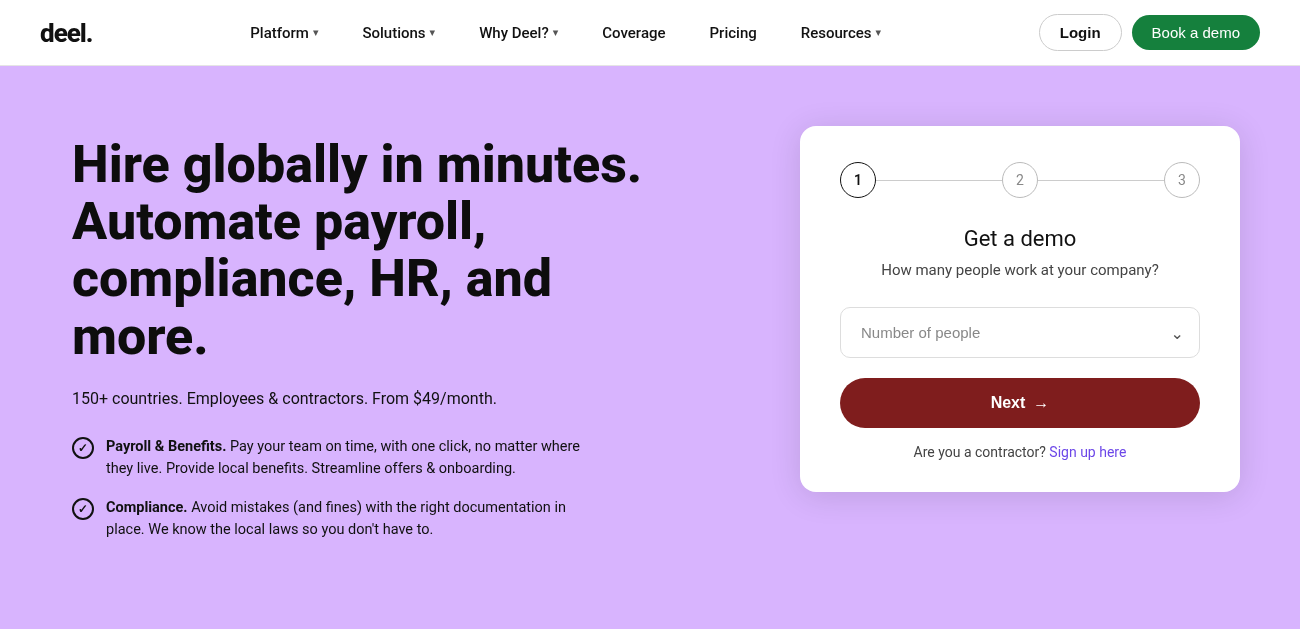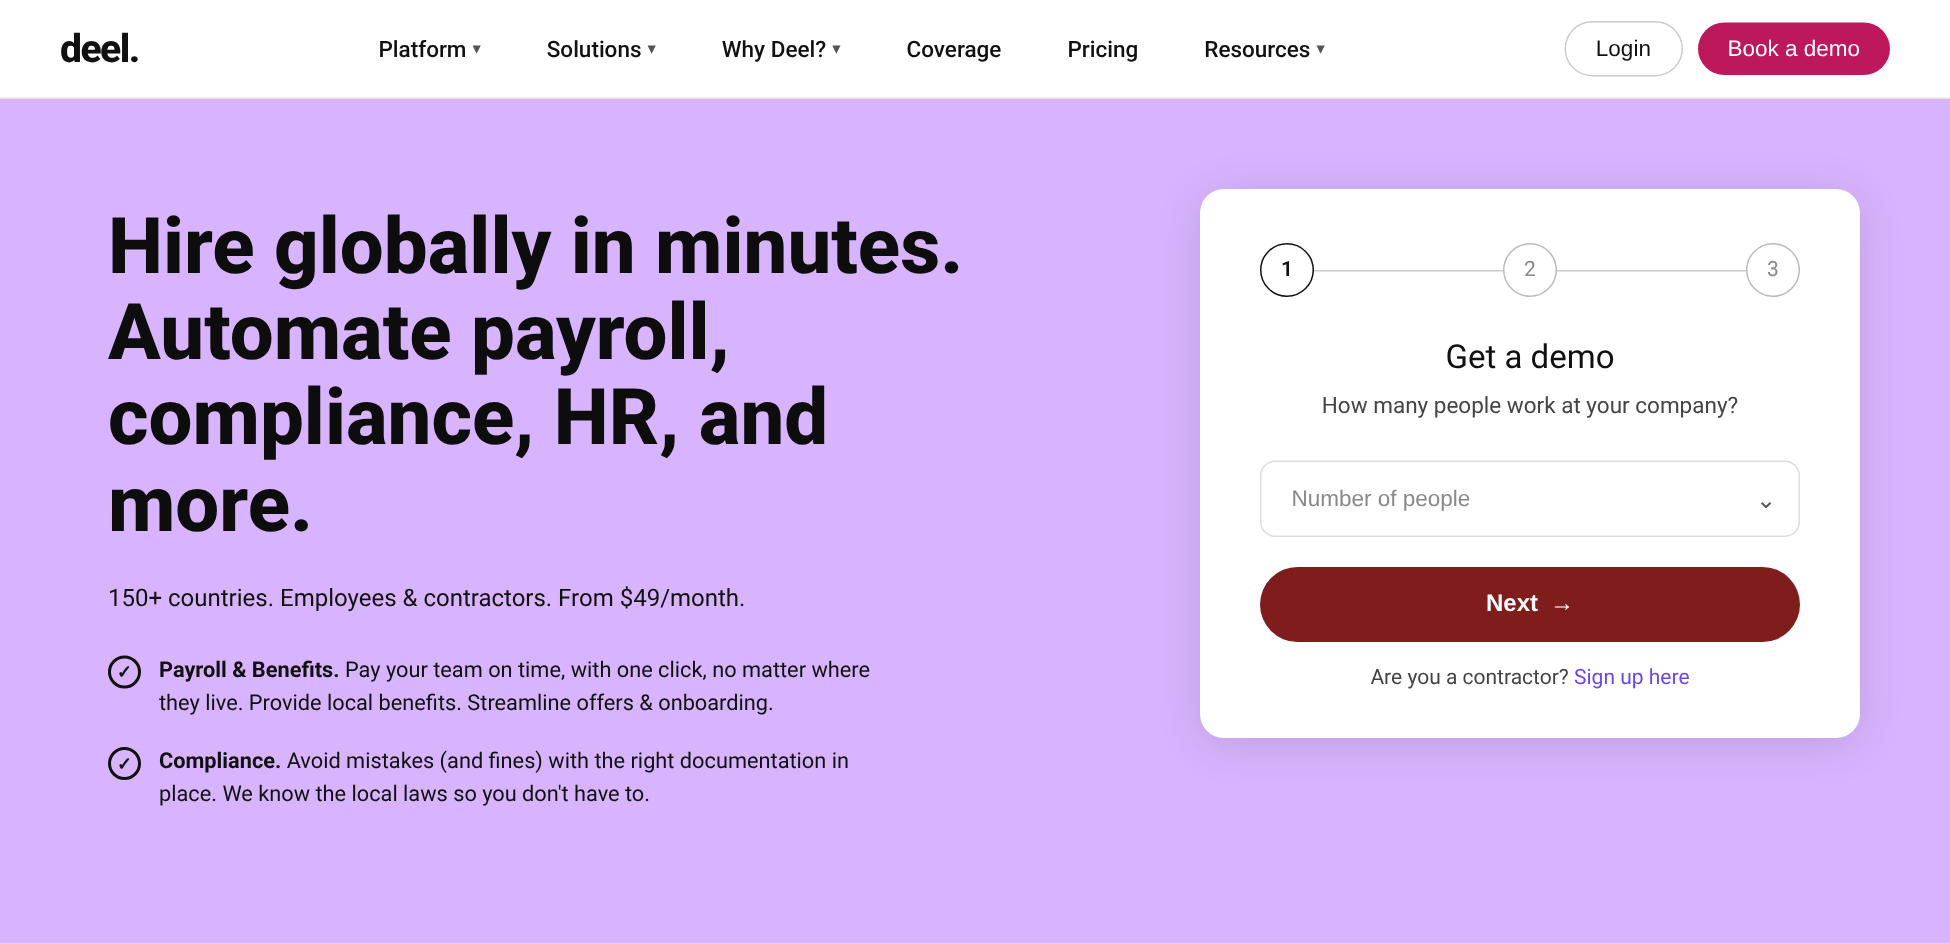--- a/index.html
+++ b/index.html
@@ -15,25 +15,25 @@
     .nav-links { display: flex; align-items: center; gap: 20px; }
     .nav-link {
       display: flex; align-items: center; gap: 4px;
       padding: 8px 12px; font-size: 15px; color: #111; text-decoration: none;
       font-weight: 500; cursor: pointer; border-radius: 6px;
     }
     .nav-link .chevron { font-size: 11px; color: #555; }
     .nav-actions { display: flex; align-items: center; gap: 10px; }
     .btn-login {
       padding: 9px 20px; border: 1.5px solid #ccc; border-radius: 999px;
-      background: #fff; font-size: 15px; font-weight: 400; cursor: pointer; color: #111;
+      background: #fff; font-size: 15px; font-weight: 700; cursor: pointer; color: #111;
     }
     .btn-demo {
       padding: 9px 20px; border-radius: 999px;
-      background: #be185d; color: #fff; font-size: 15px; font-weight: 500;
+      background: #15803d; color: #fff; font-size: 15px; font-weight: 500;
       border: none; cursor: pointer;
     }
 
     
     .hero {
       background: #d8b4fe; min-height: 563px;
       display: flex; align-items: flex-start; padding: 60px 60px 60px 72px;
       gap: 40px;
     }
     .hero-left { flex: 1; padding-top: 10px; }

